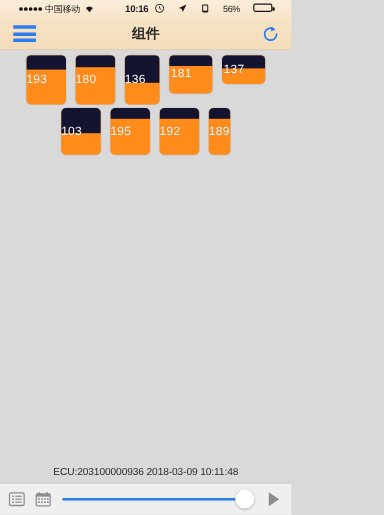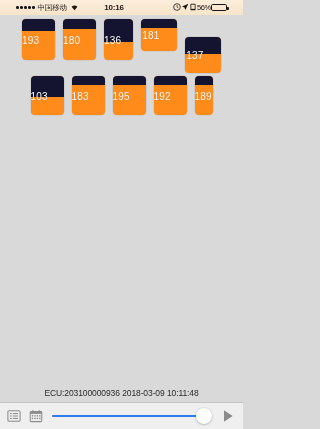--- a/index.html
+++ b/index.html
@@ -64,22 +64,22 @@
     left: 0; right: 15px;
     text-align: center;
     font-size: 8px;
     font-weight: bold;
     color: #19171a;
     letter-spacing: -0.2px;
   }
   .sb-right {
     margin-left: auto;
     display: flex;
-    align-items: center;
-    gap: 0;
+    align-items: flex-start;
+    gap: 11px;
     position: relative;
     z-index: 2;
   }
   .batt-pct {
     font-size: 7.5px;
     color: #19171a;
     letter-spacing: -0.3px;
   }
   .batt {
     width: 16px;
@@ -321,53 +321,63 @@
           <rect x="3.4" y="2.4" width="5.2" height="6.4" fill="#f7e4c9"></rect>
         </svg>
       </span>
       <span class="batt-pct">56%</span>
       <span class="batt">
         <span class="batt-fill" id="batt-fill" style="width: 56%;"></span>
       </span>
     </div>
   </div>
 
+  <div class="navbar">
+    <div class="hamburger">
+      <i></i>
+        <i></i>
+        <i></i>
+    </div>
+    <div class="nav-title">组件</div>
+    <div class="refresh-btn">
+      <svg width="15" height="15" viewBox="0 0 18 18">
+        <path d="M15 9 A6 6 0 1 1 12.6 4.2" fill="none" stroke="#2b7df0" stroke-width="1.7" stroke-linecap="round"></path>
+        <path d="M9.3 1.2 L13.6 4.4 L9.6 6.2 Z" fill="#2b7df0"></path>
+      </svg>
+    </div>
+  </div>
 
   <div class="content">
     <div class="grid" id="panel-grid">
         <div class="grid-row">
           <div class="panel" style="width: 33px; height: 41px;">
             <div class="fill" style="height: 30%;"></div>
             <div class="plabel">193</div>
           </div>
           <div class="panel" style="width: 33px; height: 41px;">
             <div class="fill" style="height: 24%;"></div>
             <div class="plabel">180</div>
           </div>
           <div class="panel" style="width: 29px; height: 41px;">
             <div class="fill" style="height: 55%;"></div>
             <div class="plabel">136</div>
           </div>
           <div class="panel" style="width: 36px; height: 32px;">
             <div class="fill" style="height: 28%;"></div>
             <div class="plabel">181</div>
           </div>
-          <div class="panel" style="width: 36px; height: 36px; margin-top: 18px;">
+          <div class="panel" style="width: 36px; height: 24px;">
             <div class="fill" style="height: 47%;"></div>
             <div class="plabel">137</div>
           </div>
         </div>
         <div class="grid-row">
           <div class="panel" style="width: 33px; height: 39px;">
             <div class="fill" style="height: 54%;"></div>
             <div class="plabel">103</div>
-          </div>
-          <div class="panel" style="width: 33px; height: 39px;">
-            <div class="fill" style="height: 24%;"></div>
-            <div class="plabel">183</div>
           </div>
           <div class="panel" style="width: 33px; height: 39px;">
             <div class="fill" style="height: 24%;"></div>
             <div class="plabel">195</div>
           </div>
           <div class="panel" style="width: 33px; height: 39px;">
             <div class="fill" style="height: 24%;"></div>
             <div class="plabel">192</div>
           </div>
           <div class="panel" style="width: 18px; height: 39px;">

